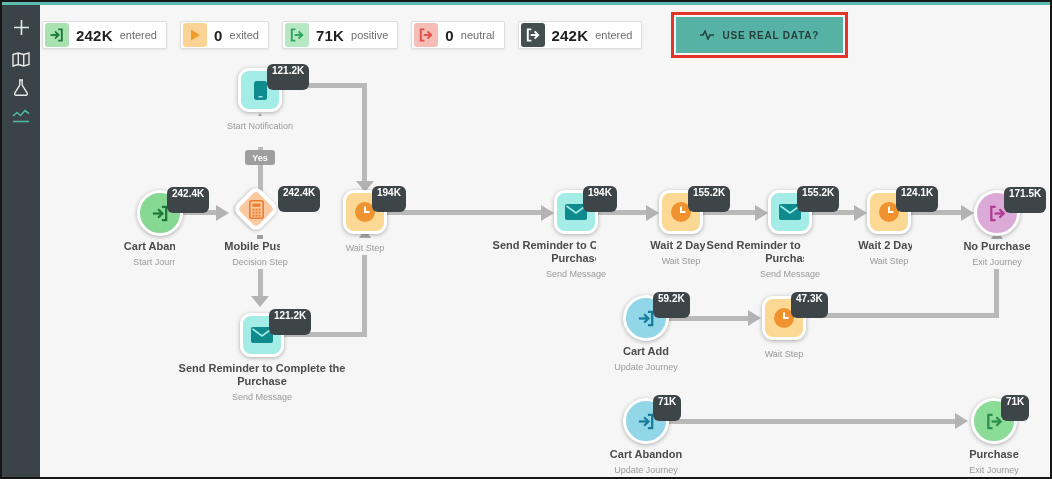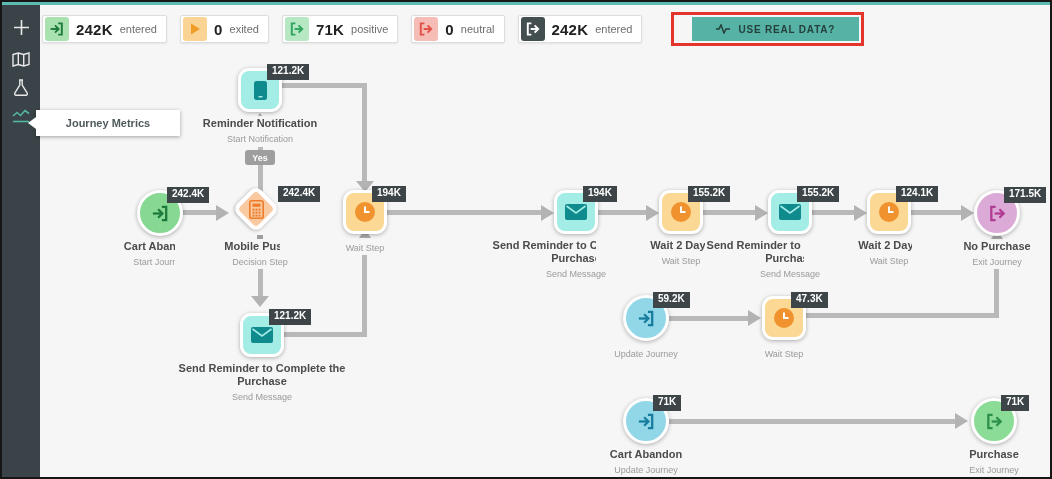--- a/index.html
+++ b/index.html
@@ -14,39 +14,39 @@
              display:flex; align-items:center; justify-content:center; font-size:11px; font-weight:bold; color:#4f5a5c; }
   .tooltip .pt { position:absolute; left:-8px; top:7px; width:0; height:0; border-top:6px solid transparent; border-bottom:6px solid transparent; border-right:8px solid #fff; }
   
   .statsbar { position:absolute; left:40px; top:10px; display:flex; align-items:center; gap:13px; z-index:7; }
   .chip { display:flex; align-items:center; gap:7px; background:#fff; border:1px solid #dedede; border-radius:2px; padding:2px 9px 2px 2px; height:28px; box-shadow:0 1px 2px rgba(0,0,0,.08); }
   .chip-ic { width:24px; height:24px; border-radius:3px; display:flex; align-items:center; justify-content:center; }
   .chip-val { font-size:15px; font-weight:bold; color:#212121; letter-spacing:.2px; }
   .chip-lab { font-size:11px; color:#6d6d6d; }
   .red-frame { margin-left:16px; border:3px solid #e3352b; padding:2px; }
   .teal-btn { display:flex; align-items:center; gap:8px; background:#56b2a5; border:none; color:#25403b; font-family:"Liberation Sans",sans-serif;
-              font-size:10px; font-weight:bold; letter-spacing:.8px; padding:8px 24px; height:24px; cursor:pointer;margin-left:16px; }
+              font-size:10px; font-weight:bold; letter-spacing:.8px; padding:8px 24px; height:36px; cursor:pointer; }
   
   .stage { position:absolute; inset:0; z-index:1; }
   .seg { position:absolute; background:#b9b9b9; z-index:1; }
   .arrow-r { position:absolute; width:0; height:0; border-top:8px solid transparent; border-bottom:8px solid transparent; border-left:13px solid #b3b3b3; z-index:1; }
   .arrow-d { position:absolute; width:0; height:0; border-left:9px solid transparent; border-right:9px solid transparent; border-top:11px solid #b3b3b3; z-index:1; }
   .arrow-u { position:absolute; width:0; height:0; border-left:6px solid transparent; border-right:6px solid transparent; border-bottom:9px solid #ababab; z-index:1; }
   .stub { position:absolute; width:6px; height:6px; background:#9e9e9e; z-index:1; }
   .yes-badge { position:absolute; left:243px; top:148px; width:30px; height:15px; background:#9e9e9e; border-radius:3px; color:#fff; font-size:9px; font-weight:bold;
                display:flex; align-items:center; justify-content:center; z-index:2; }
   
   .node { position:absolute; width:0; height:0; }
   .shape { position:absolute; display:flex; align-items:center; justify-content:center; box-shadow:0 1px 4px rgba(0,0,0,.3); z-index:3; cursor:pointer; }
   .sq   { left:-22px; top:-22px; width:44px; height:44px; border:3px solid #fff; border-radius:11px; }
   .circ { left:-23px; top:-23px; width:46px; height:46px; border:3px solid #fff; border-radius:50%; }
   .diam { left:-21px; top:-21px; width:34px; height:34px; border:4px solid #fff; border-radius:8px; transform:rotate(45deg); }
   .diam .inner { position:absolute; inset:0; display:flex; align-items:center; justify-content:center; transform:rotate(-45deg); }
-  .badge { position:absolute; left:7px; top:-26px; height:16px; background:#3d4548; color:#fff; font-size:10px; font-weight:bold;
-           line-height:14px; padding:0 5px; border-radius:0; white-space:nowrap; z-index:4; }
+  .badge { position:absolute; left:7px; top:-26px; height:26px; background:#3d4548; color:#fff; font-size:10px; font-weight:bold;
+           line-height:14px; padding:0 5px; border-radius:6px; white-space:nowrap; z-index:4; }
   .labels { position:absolute; left:-85px; top:26px; width:170px; text-align:center; background:#f6f6f6; z-index:2; padding:1px 0 2px; }
   .n-title { font-size:11px; font-weight:bold; color:#4b4b4b; line-height:1.2; }
   .n-sub { font-size:9px; color:#9a9a9a; margin-top:4px; }
   svg { display:block; }
 </style>
 </head>
 <body>
 
 <div class="frame">
   <div class="topline"></div>
@@ -77,24 +77,20 @@
     <div class="side-ic" style="top:100px;">
       <span>
         <svg width="18" height="15" viewBox="0 0 18 15" fill="none" stroke="#52b7a0" stroke-width="1.6">
             <path d="M1 8 L5 4.5 L8.5 7.5 L13 2.5 L17 5.5"></path>
             <path d="M1 13.5 H17"></path>
           </svg>
       </span>
     </div>
   </div>
 
-  <div class="tooltip">
-    <div class="pt"></div>
-    <span>Journey Metrics</span>
-  </div>
 
   <div class="statsbar">
     <div class="chip">
       <span class="chip-ic" style="background:#a9e2b0;">
         <svg width="16" height="16" viewBox="0 0 20 20" fill="none" stroke="#1d7a3c" stroke-width="2.4">
             <path d="M2 10 H11.5"></path>
             <path d="M7.5 5.5 L12 10 L7.5 14.5"></path>
             <path d="M11.5 3 H16 V17 H11.5"></path>
           </svg>
       </span>
@@ -249,21 +245,20 @@
       <div class="badge">121.2K</div>
       <div class="shape sq" style="background:#a4ece6;">
         <span>
             <svg width="13" height="19" viewBox="0 0 13 19">
               <rect width="13" height="19" rx="2.5" fill="#0f8b8e"></rect>
               <rect x="4.3" y="15" width="4.4" height="1.6" rx="0.8" fill="#a4ece6"></rect>
             </svg>
           </span>
       </div>
       <div class="labels">
-        <div class="n-title">Reminder Notification</div>
         <div class="n-sub">Start Notification</div>
       </div>
     </div>
 
     <div class="node" style="left:363px; top:210px;">
       <div class="badge">194K</div>
       <div class="shape sq" style="background:#fbd995;">
         <span>
             <svg width="22" height="22" viewBox="0 0 22 22">
               <circle cx="11" cy="11" r="10" fill="#f0932f"></circle>
@@ -378,20 +373,21 @@
       <div class="shape circ" style="background:#92d7e8;">
         <span>
             <svg width="19" height="19" viewBox="0 0 20 20" fill="none" stroke="#177c9e" stroke-width="2.4">
               <path d="M2 10 H11.5"></path>
               <path d="M7.5 5.5 L12 10 L7.5 14.5"></path>
               <path d="M11.5 3 H16 V17 H11.5"></path>
             </svg>
           </span>
       </div>
       <div class="labels">
+        <div class="n-title">Cart Add</div>
         <div class="n-sub">Update Journey</div>
       </div>
     </div>
 
     <div class="node" style="left:782px; top:316px;">
       <div class="badge">47.3K</div>
       <div class="shape sq" style="background:#fbd995;">
         <span>
             <svg width="22" height="22" viewBox="0 0 22 22">
               <circle cx="11" cy="11" r="10" fill="#f0932f"></circle>

